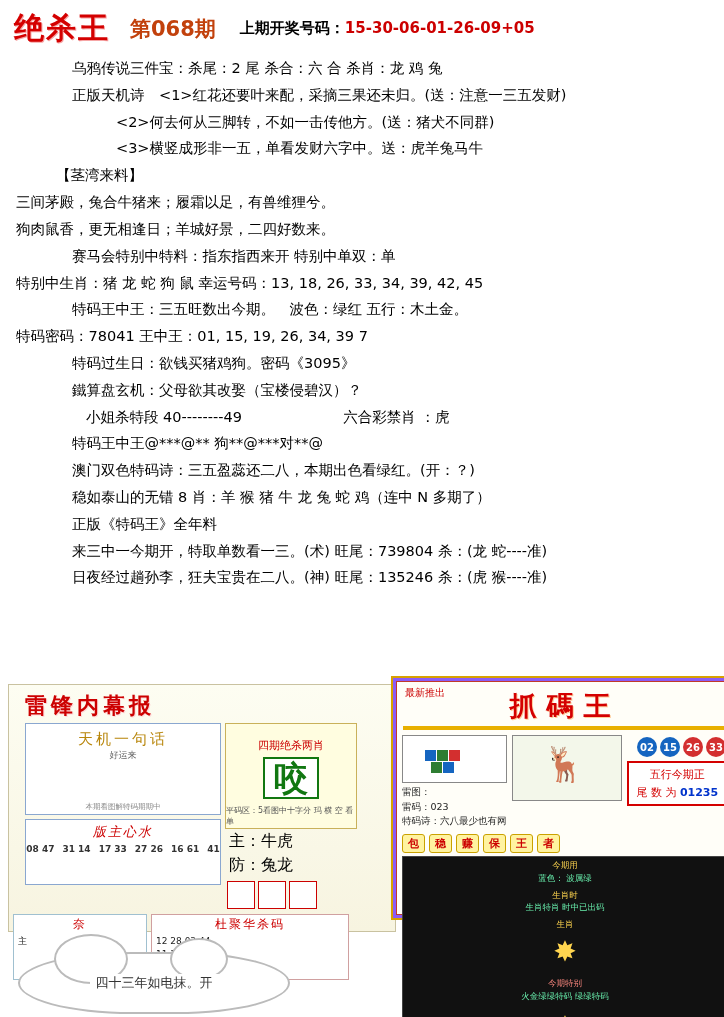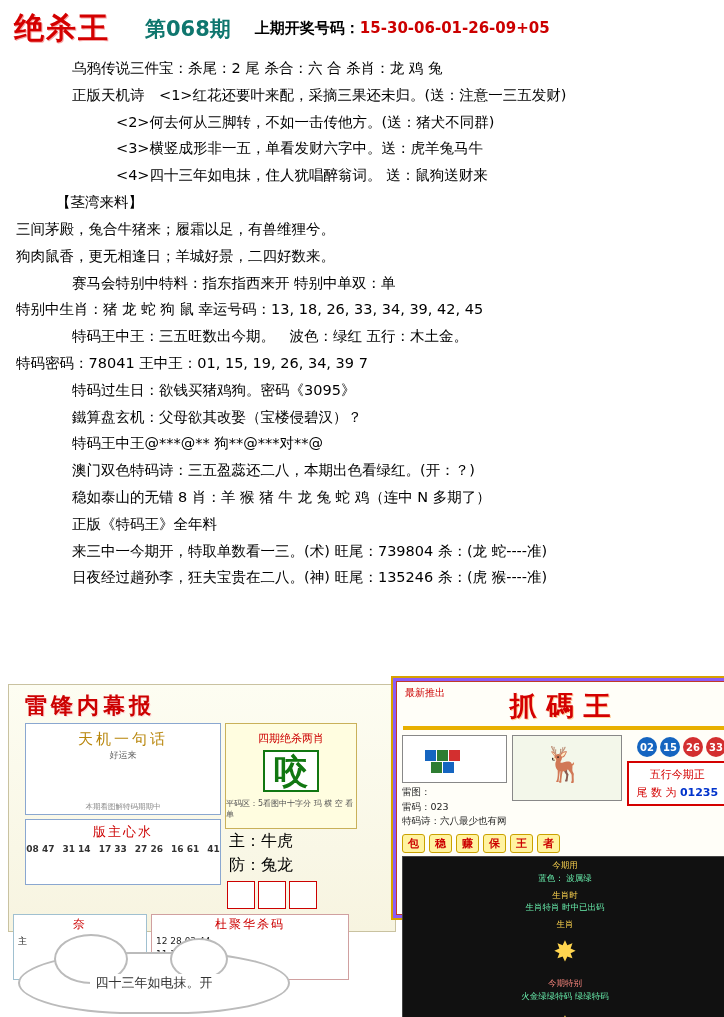--- a/index.html
+++ b/index.html
@@ -20,22 +20,22 @@
     gap:14px;
   }
   .logo{
     font-family:"DejaVu Sans","Liberation Sans",sans-serif;
     font-size:30px;font-weight:bold;
     color:#d40000;
     letter-spacing:2px;
     text-shadow:1px 1px 0 #f6a6a6;
   }
   .issue{
-    font-size:21px;font-weight:bold;color:#0f766e;
-    margin-left:21px;
+    font-size:21px;font-weight:bold;color:#c2410c;
+    margin-left:6px;
   }
   .draw{
     font-size:15px;font-weight:bold;color:#cc0000;
     margin-left:10px;
   }
   .draw .lbl{color:#000;}
 
   
   .content{padding:4px 16px 0 16px;line-height:1.85;font-size:14.5px;}
   .line{white-space:nowrap;}
@@ -69,26 +69,26 @@
   .pl-right{width:132px;}
   .box{
     border:1px solid #8aa7d0;background:#fff;
     box-sizing:border-box;
   }
   .pl-b1{height:92px;position:relative;}
   .pl-b1 .cap{font-size:15px;color:#b8860b;text-align:center;padding-top:6px;letter-spacing:3px;}
   .pl-b1 .sub{font-size:9px;color:#666;text-align:center;}
   .pl-b1 .foot{position:absolute;bottom:2px;left:0;right:0;text-align:center;font-size:7.5px;color:#888;}
   .pl-b2{height:66px;margin-top:4px;position:relative;background:#fff;}
-  .pl-b2 .t{font-size:13px;color:#c00;text-align:center;letter-spacing:2px;padding-top:3px;}
+  .pl-b2 .t{font-size:13px;color:#c00;text-align:center;letter-spacing:2px;padding-top:3px;font-style:italic;}
   .pl-b2 .nums{display:flex;gap:8px;justify-content:center;font-size:9px;padding-top:3px;color:#333;}
   .pl-yellow{
     background:#fffde0;border:1px solid #c9b15a;height:104px;position:relative;
   }
-  .pl-yellow .hh{font-size:11px;color:#c00;text-align:center;padding-top:7px;}
+  .pl-yellow .hh{font-size:11px;color:#c00;text-align:center;padding-top:14px;}
   .pl-big{
     font-size:34px;font-weight:bold;color:#117711;text-align:center;
     border:2px solid #117711;width:52px;margin:4px auto 0 auto;line-height:1;
     padding:2px 0;background:#fff;
   }
   .pl-yellow .ft{font-size:8px;color:#555;text-align:left;padding-top:6px;}
   .pl-side{font-size:16px;line-height:1.5;padding-left:4px;}
   .pl-icons{display:flex;gap:3px;padding:4px 0 0 2px;}
   .pl-ic{width:26px;height:26px;border:1px solid #c00;background:#fff;}
   .pl-bot{display:flex;gap:4px;margin-top:5px;}
@@ -176,30 +176,30 @@
     <div class="draw">
       <span class="lbl">上期开奖号码：</span><span>15-30-06-01-26-09+05</span>
     </div>
   </div>
 
   <div class="content" id="lines-host">
       <div class="line i1">乌鸦传说三件宝：杀尾：2 尾 杀合：六 合 杀肖：龙 鸡 兔</div>
       <div class="line i1">正版天机诗　&lt;1&gt;红花还要叶来配，采摘三果还未归。(送：注意一三五发财)</div>
       <div class="line i3">&lt;2&gt;何去何从三脚转，不如一击传他方。(送：猪犬不同群)</div>
       <div class="line i3">&lt;3&gt;横竖成形非一五，单看发财六字中。送：虎羊兔马牛</div>
-      <div class="line i3">&lt;4&gt;四十三年如电抹，住人犹唱醉翁词。 送：鼠狗送财来</div>
       <div class="line i5">【茎湾来料】</div>
       <div class="line i0">三间茅殿，兔合牛猪来；履霜以足，有兽维狸兮。</div>
       <div class="line i0">狗肉鼠香，更无相逢日；羊城好景，二四好数来。</div>
       <div class="line i1">赛马会特别中特料：指东指西来开 特别中单双：单</div>
       <div class="line i0">特别中生肖：猪 龙 蛇 狗 鼠 幸运号码：13, 18, 26, 33, 34, 39, 42, 45</div>
       <div class="line i1">特码王中王：三五旺数出今期。　波色：绿红 五行：木土金。</div>
       <div class="line i0">特码密码：78041 王中王：01, 15, 19, 26, 34, 39 7</div>
       <div class="line i1">特码过生日：欲钱买猪鸡狗。密码《3095》</div>
       <div class="line i1">鐵算盘玄机：父母欲其改娶（宝楼侵碧汉）？</div>
+      <div class="line i2">小姐杀特段 40--------49　　　　　　　六合彩禁肖 ：虎</div>
       <div class="line i1">特码王中王@***@** 狗**@***对**@</div>
       <div class="line i1">澳门双色特码诗：三五盈蕊还二八，本期出色看绿红。(开：？)</div>
       <div class="line i1">稳如泰山的无错 8 肖：羊 猴 猪 牛 龙 兔 蛇 鸡（连中 N 多期了）</div>
       <div class="line i1">正版《特码王》全年料</div>
       <div class="line i1">来三中一今期开，特取单数看一三。(术) 旺尾：739804 杀：(龙 蛇----准)</div>
       <div class="line i1">日夜经过趟孙李，狂夫宝贵在二八。(神) 旺尾：135246 杀：(虎 猴----准)</div>
     </div>
 
   <div class="bottom">
 

